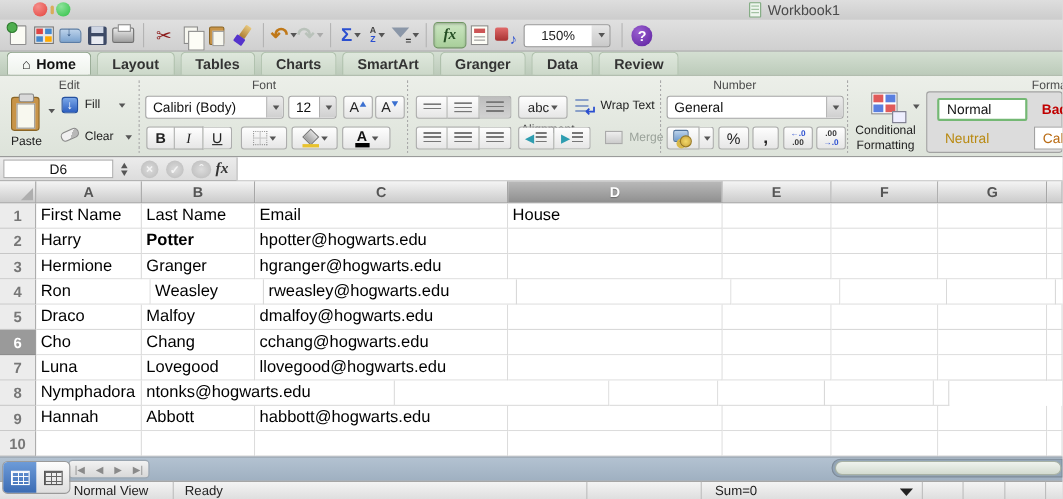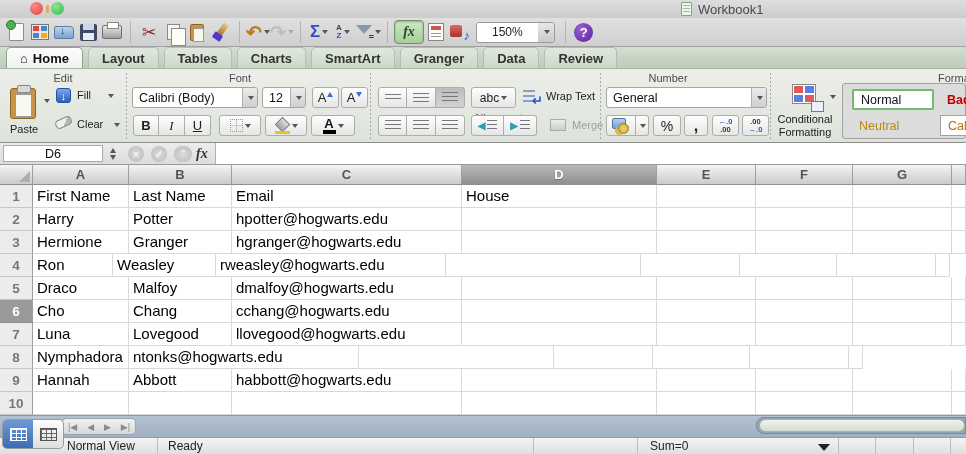--- a/index.html
+++ b/index.html
@@ -479,42 +479,42 @@
         <div class="cell" style="width: 230px;">Email</div>
         <div class="cell" style="width: 195px;">House</div>
         <div class="cell" style="width: 99px;"></div>
         <div class="cell" style="width: 97px;"></div>
         <div class="cell" style="width: 99px;"></div>
         <div class="cell" style="width: 14px;"></div>
       </div>
       <div class="g-row" style="top: 43px;">
         <div class="row-hdr">2</div>
         <div class="cell" style="width: 96px;">Harry</div>
-        <div class="cell" style="width: 103px;">Potter</div>
+        <div class="cell" style="width: 103px; font-weight: bold;">Potter</div>
         <div class="cell" style="width: 230px;">hpotter@hogwarts.edu</div>
         <div class="cell" style="width: 195px;"></div>
         <div class="cell" style="width: 99px;"></div>
         <div class="cell" style="width: 97px;"></div>
         <div class="cell" style="width: 99px;"></div>
         <div class="cell" style="width: 14px;"></div>
       </div>
       <div class="g-row" style="top: 66px;">
         <div class="row-hdr">3</div>
         <div class="cell" style="width: 96px;">Hermione</div>
         <div class="cell" style="width: 103px;">Granger</div>
         <div class="cell" style="width: 230px;">hgranger@hogwarts.edu</div>
         <div class="cell" style="width: 195px;"></div>
         <div class="cell" style="width: 99px;"></div>
         <div class="cell" style="width: 97px;"></div>
         <div class="cell" style="width: 99px;"></div>
         <div class="cell" style="width: 14px;"></div>
       </div>
       <div class="g-row" style="top: 89px;">
         <div class="row-hdr">4</div>
-        <div class="cell" style="width: 80px;">Ron</div>
+        <div class="cell" style="width: 104px;">Ron</div>
         <div class="cell" style="width: 103px;">Weasley</div>
         <div class="cell" style="width: 230px;">rweasley@hogwarts.edu</div>
         <div class="cell" style="width: 195px;"></div>
         <div class="cell" style="width: 99px;"></div>
         <div class="cell" style="width: 97px;"></div>
         <div class="cell" style="width: 99px;"></div>
         <div class="cell" style="width: 14px;"></div>
       </div>
       <div class="g-row" style="top: 112px;">
         <div class="row-hdr">5</div>

